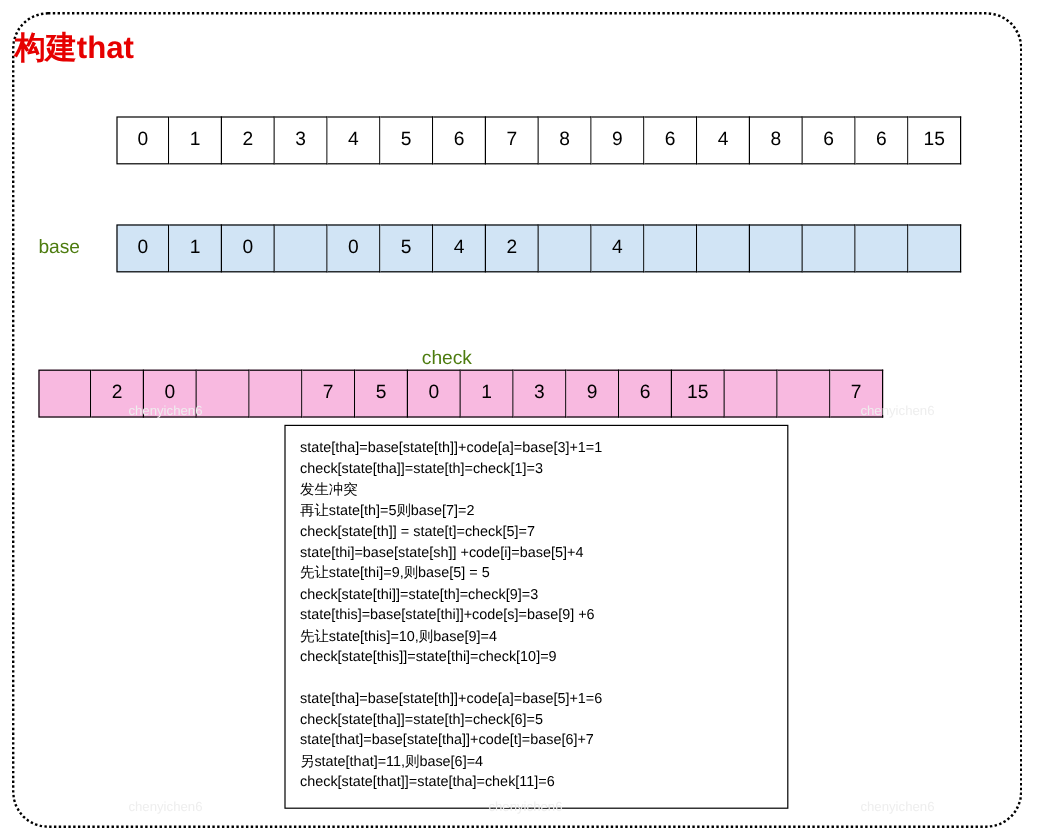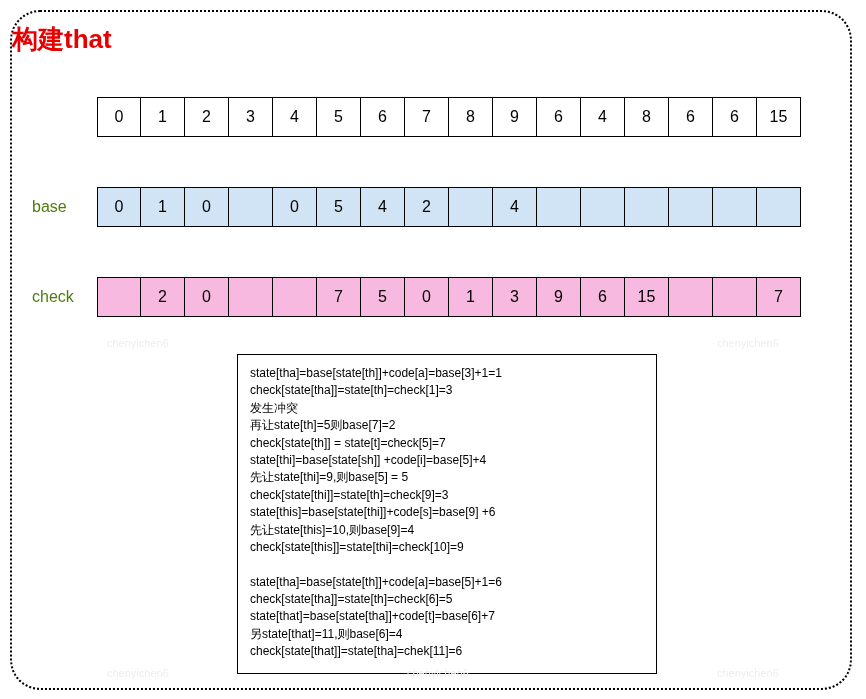--- a/index.html
+++ b/index.html
@@ -57,21 +57,21 @@
     font-size: 16px;
     color: #000;
   }
   .cell + .cell { border-left: none; }
   .hdr-cell { background: #ffffff; }
   .base-cell { background: #d1e4f5; }
   .check-cell { background: #f8b9e0; }
   .index-row { top: 85px; left: 85px; }
   .index-row .row-label { width: 0; }
   .base-row { top: 175px; }
-  .check-row { top: 265px; }
+  .check-row { top: 278px; flex-direction: column; }
   .textbox {
     position: absolute;
     left: 225px;
     top: 342px;
     width: 420px;
     border: 1px solid #000;
     padding: 10px 12px 12px 12px;
     font-size: 12px;
     line-height: 1.45;
     color: #000;

